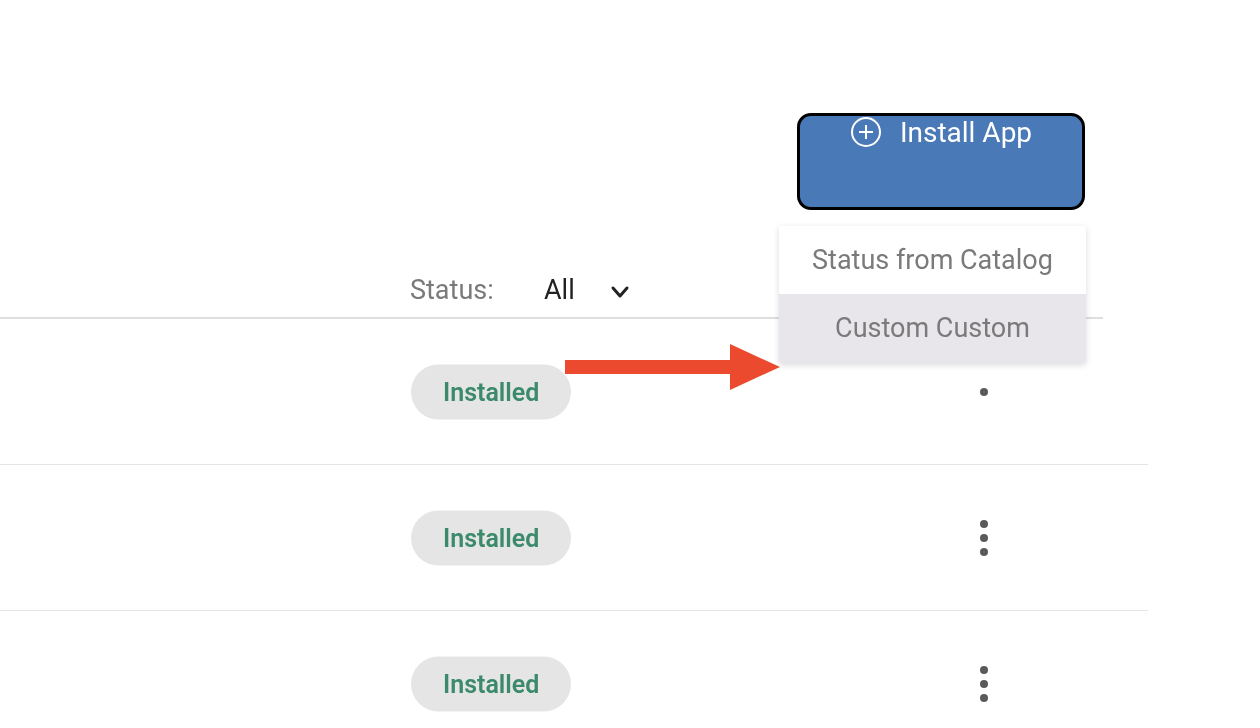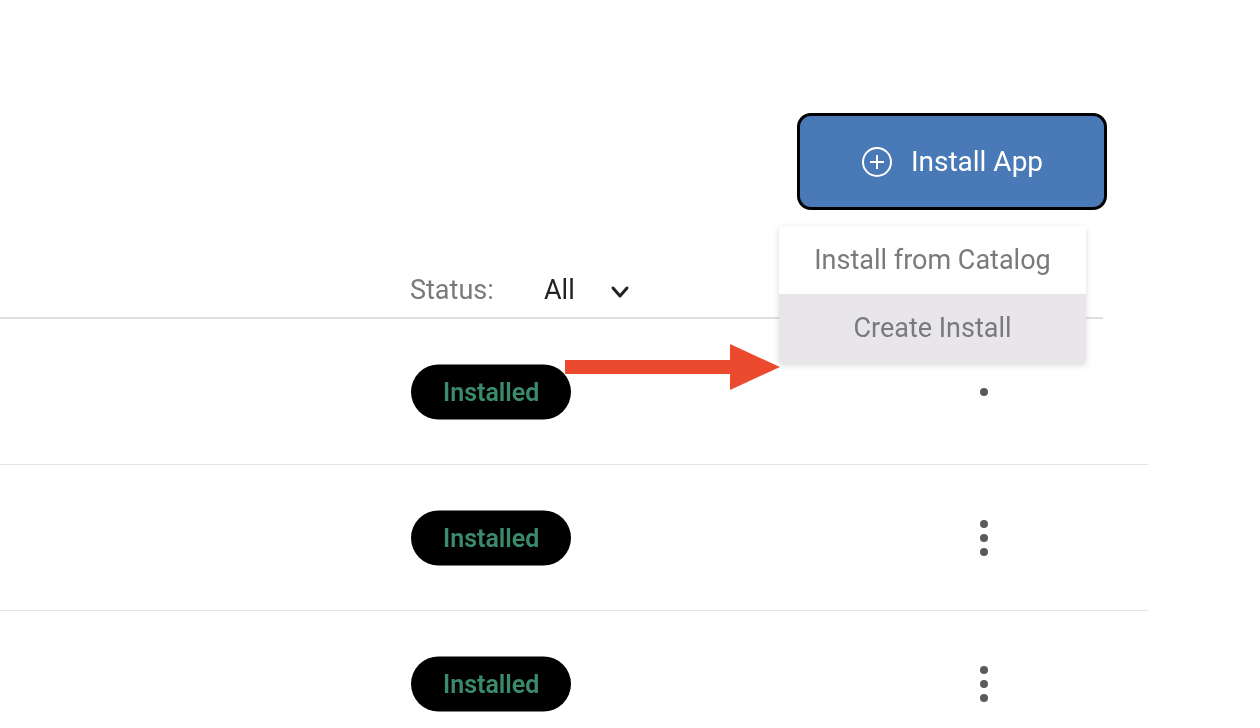--- a/index.html
+++ b/index.html
@@ -12,27 +12,26 @@
     background: #ffffff;
     position: relative;
     overflow: hidden;
   }
 
   
   .install-btn {
     position: absolute;
     top: 113px;
     left: 797px;
-    width: 310px;
+    width: 288px;
     height: 97px;
     background: #4a79b7;
     border: 3px solid #000000;
     border-radius: 14px;
     display: flex;
-    align-items: center;
     justify-content: center;
     gap: 18px;
     cursor: pointer;
     color: #ffffff;
     font-size: 28px;
     font-weight: 400;
   }
   .install-btn .plus-icon {
     display: inline-flex;
   }
@@ -101,21 +100,21 @@
   }
   .row1 { top: 319px; }
   .row2 { top: 465px; }
   .row3 { top: 611px; }
 
   .badge {
     position: absolute;
     left: 411px;
     top: 50%;
     transform: translateY(-50%);
-    background: #000000;
+    background: #e5e5e5;
     color: #3b8a6c;
     font-size: 25px;
     font-weight: 600;
     padding: 13px 32px;
     border-radius: 999px;
   }
 
   .kebab {
     position: absolute;
     right: 152px;
@@ -191,22 +190,22 @@
 <div class="row row3">
   <span class="badge">Installed</span>
   <span class="kebab">
     <span></span>
       <span></span>
       <span></span>
   </span>
 </div>
 
 <div class="dropdown">
-  <div class="dropdown-item">Install from Catalog</div>
-  <div class="dropdown-item hovered">Create Install</div>
+  <div class="dropdown-item">Status from Catalog</div>
+  <div class="dropdown-item hovered">Custom Custom</div>
 </div>
 
 <div class="arrow">
   <svg width="220" height="50" viewBox="0 0 220 50">
     <line x1="0" y1="25" x2="170" y2="25" stroke="#eb4a2e" stroke-width="14"></line>
     <polygon points="165,2 215,25 165,48" fill="#eb4a2e"></polygon>
   </svg>
 </div>
 
 </body></html>

